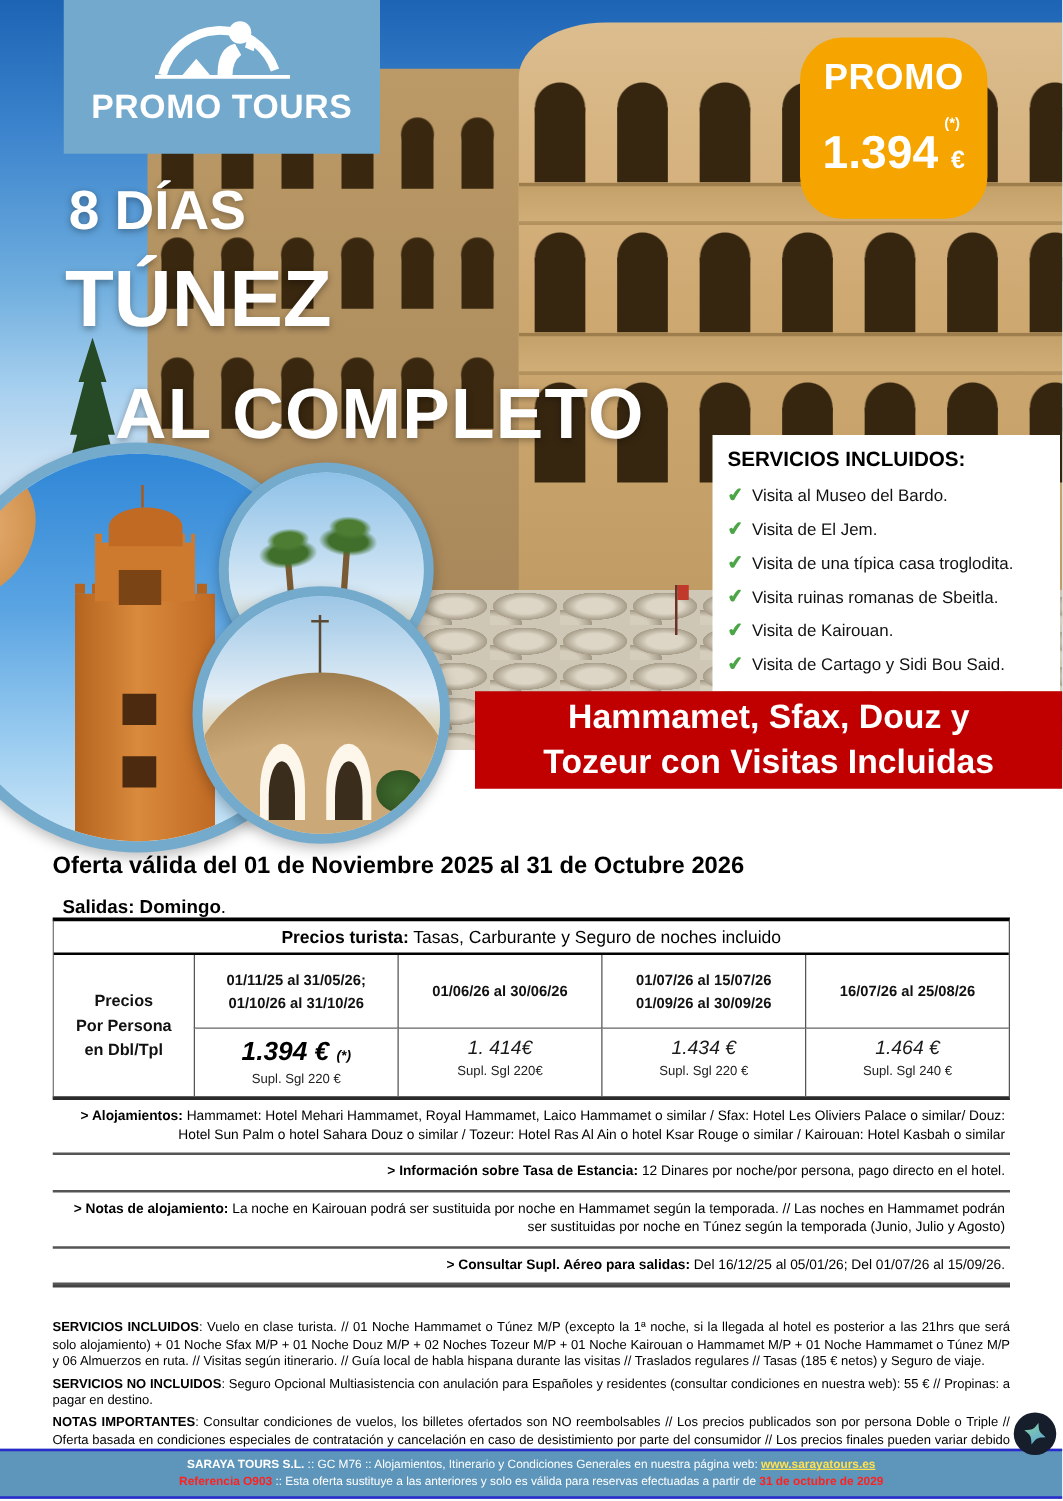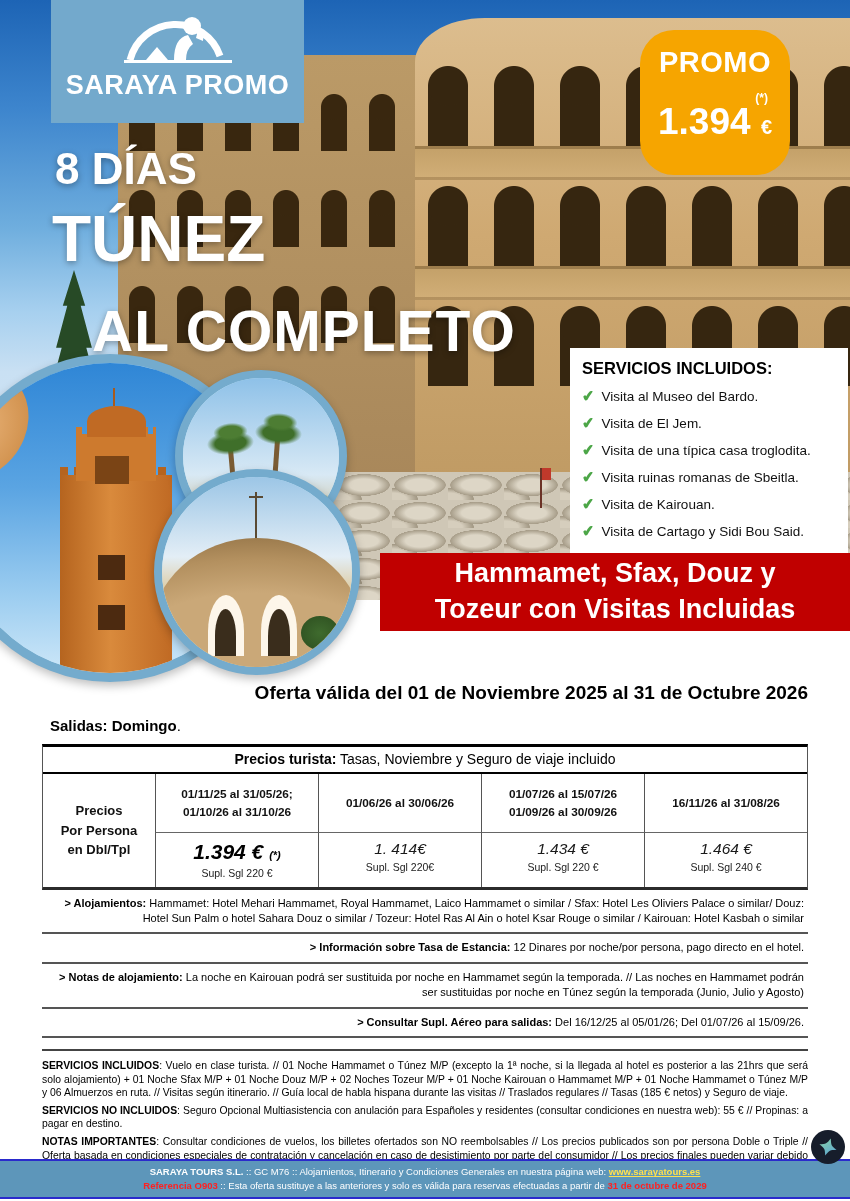--- a/index.html
+++ b/index.html
@@ -114,22 +114,22 @@
   .door::after{content:'';position:absolute;left:20%;right:20%;top:24%;bottom:0;background:#3a2d1c;
     border-radius:50% 50% 0 0/60% 60% 0 0;}
   .d1{left:24%;} .d2{left:52%;}
   .bush{position:absolute;right:7%;bottom:9%;width:20%;height:18%;border-radius:50%;
     background:radial-gradient(#3f6b2e,#2c4d1f);}
   .pole{position:absolute;left:49%;top:8%;width:2px;height:26%;background:#5a4a33;}
   .pole::after{content:'';position:absolute;left:-6px;top:4px;width:14px;height:2px;background:#5a4a33;}
 
   
   .content{position:absolute;left:42px;right:42px;top:682px;height:482px;overflow:hidden;}
-  .oferta{text-align:right;font-size:19px;font-weight:bold;color:#000;margin-bottom:13px;}
-  .salidas{font-size:15px;color:#000;margin:0 0 10px 8px;}
+  .oferta{text-align:left;font-size:19px;font-weight:bold;color:#000;margin-bottom:13px;}
+  .salidas{font-size:15px;color:#000;margin:0 0 0 8px;}
   .salidas b{font-weight:bold;}
 
   .ptable{border-top:3px solid #000;border-bottom:3px solid #2b2b2b;border-left:1px solid #555;border-right:1px solid #555;}
   .pt-caption{text-align:center;font-size:14px;padding:4px 0 5px 0;border-bottom:2px solid #000;color:#000;}
   .pt-caption b{font-weight:bold;}
   .pt-grid{display:grid;grid-template-columns:112px 1fr 1fr 1fr 1fr;}
   .pt-label{grid-column:1;grid-row:1/3;display:flex;align-items:center;justify-content:center;text-align:center;
     font-weight:bold;font-size:13px;line-height:1.5;white-space:pre-line;}
   .pt-period{grid-row:1;border-left:1px solid #555;border-bottom:1px solid #666;display:flex;align-items:center;
     justify-content:center;text-align:center;font-weight:bold;font-size:11.8px;line-height:1.55;white-space:pre-line;
@@ -137,21 +137,21 @@
   .pt-price{grid-row:2;border-left:1px solid #555;text-align:center;padding:7px 0 8px 0;}
   .gc2{grid-column:2}.gc3{grid-column:3}.gc4{grid-column:4}.gc5{grid-column:5}
   .price-main{font-size:15.5px;color:#1a1a1a;font-style:italic;}
   .pt-price.featured .price-main{font-size:21px;font-weight:bold;color:#000;}
   .price-note{font-size:11px;font-weight:bold;}
   .suppl{font-size:10.5px;color:#222;margin-top:3px;}
 
   .note-row{font-size:11px;line-height:1.34;color:#000;padding:6px 4px 7px 2px;border-bottom:2px solid #555;text-align:right;}
   .note-row b{font-weight:bold;}
 
-  .fineprint{margin-top:11px;border-top:2px solid #444;padding-top:8px;}
+  .fineprint{border-top:2px solid #444;padding-top:26px;}
   .fp{font-size:10.4px;line-height:1.27;color:#000;margin:0 0 5px 0;text-align:justify;}
   .fp b{font-weight:bold;}
 
   
   .footer{position:absolute;left:0;right:0;bottom:2px;background:#5d96ba;border-top:2px solid #2a2acc;
     border-bottom:2px solid #2a2acc;text-align:center;padding:4px 0 4px 0;z-index:10;margin-top:16px;}
   .f-line{font-size:9.5px;color:#fff;line-height:1.45;}
   .f-line b{font-weight:bold;}
   .f-link{color:#ffe14d;text-decoration:underline;font-weight:bold;cursor:pointer;}
   .f-red{color:#ff2020;font-weight:bold;}
@@ -192,21 +192,21 @@
 
   <div class="logo-box">
     <svg class="logo-art" width="120" height="66" viewBox="0 0 120 66">
       <path d="M12 54 A 47 47 0 0 1 102 50" fill="none" stroke="#ffffff" stroke-width="7"></path>
       <circle cx="74" cy="20" r="9" fill="#ffffff"></circle>
       <path d="M80 24 q7 3 5 11 l-7 -3 z" fill="#ffffff"></path>
       <path d="M56 54 q0 -22 14 -25 l5 9 q-7 5 -7 16 z" fill="#ffffff"></path>
       <path d="M28 54 l11 -13 11 13 z" fill="#ffffff"></path>
       <rect x="6" y="54" width="108" height="3" fill="#ffffff"></rect>
     </svg>
-    <div class="logo-text">SARAYA PROMO</div>
+    <div class="logo-text">PROMO TOURS</div>
   </div>
 
   <div class="promo">
     <div class="promo-label">PROMO</div>
     <div class="promo-note">(*)</div>
     <div class="promo-price">
       <span>1.394</span>
       <span class="promo-cur">€</span>
     </div>
   </div>
@@ -275,32 +275,32 @@
   </div>
 
   <div class="content">
     <div class="oferta">Oferta válida del 01 de Noviembre 2025 al 31 de Octubre 2026</div>
     <div class="salidas">
       <b>Salidas: Domingo</b><span>.</span>
     </div>
 
     <div class="ptable">
       <div class="pt-caption">
-        <b>Precios turista:</b><span> Tasas, Noviembre y Seguro de viaje incluido</span>
+        <b>Precios turista:</b><span> Tasas, Carburante y Seguro de noches incluido</span>
       </div>
       <div class="pt-grid">
         <div class="pt-label">Precios
 Por Persona
 en Dbl/Tpl</div>
         <div class="pt-period gc2">01/11/25 al 31/05/26;
 01/10/26 al 31/10/26</div>
         <div class="pt-period gc3">01/06/26 al 30/06/26</div>
         <div class="pt-period gc4">01/07/26 al 15/07/26
 01/09/26 al 30/09/26</div>
-        <div class="pt-period gc5">16/11/26 al 31/08/26</div>
+        <div class="pt-period gc5">16/07/26 al 25/08/26</div>
         <div class="pt-price featured gc2">
           <div class="price-main"><span>1.394 €</span> <span class="price-note">(*)</span></div>
           <div class="suppl">Supl. Sgl 220 €</div>
         </div>
         <div class="pt-price gc3">
           <div class="price-main"><span>1. 414€</span></div>
           <div class="suppl">Supl. Sgl 220€</div>
         </div>
         <div class="pt-price gc4">
           <div class="price-main"><span>1.434 €</span></div>

